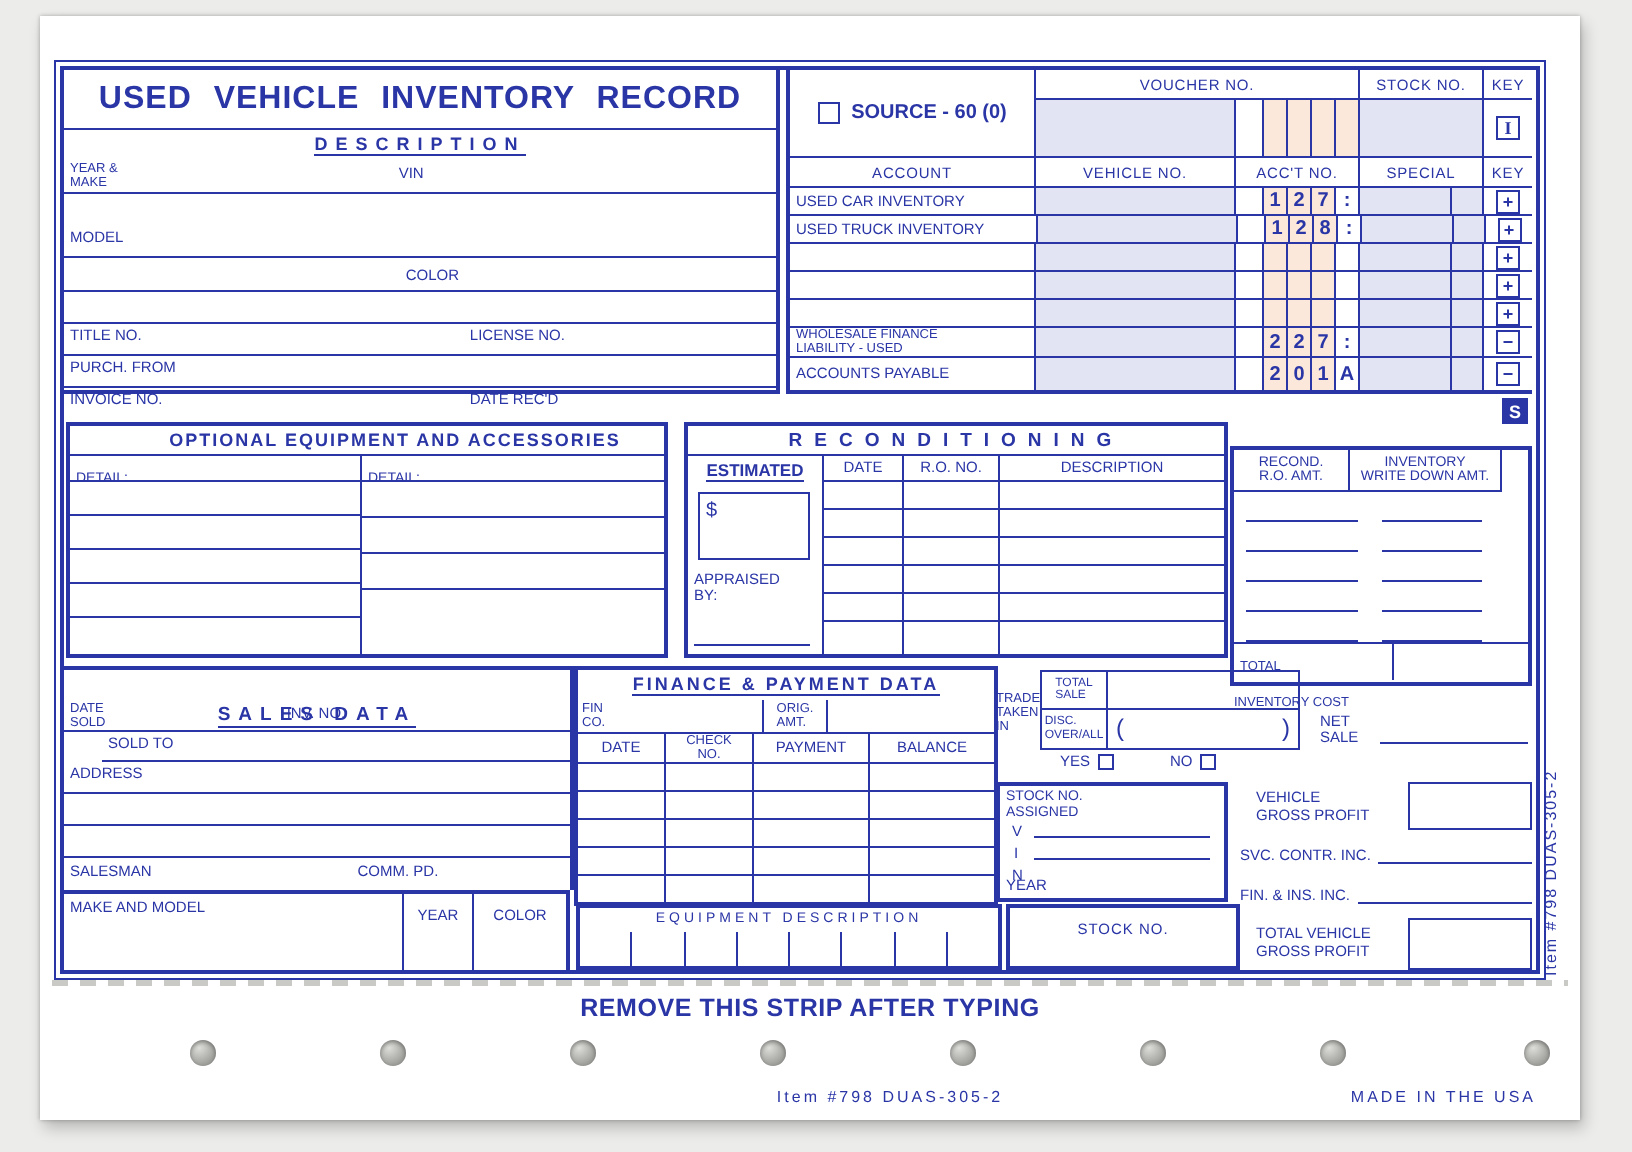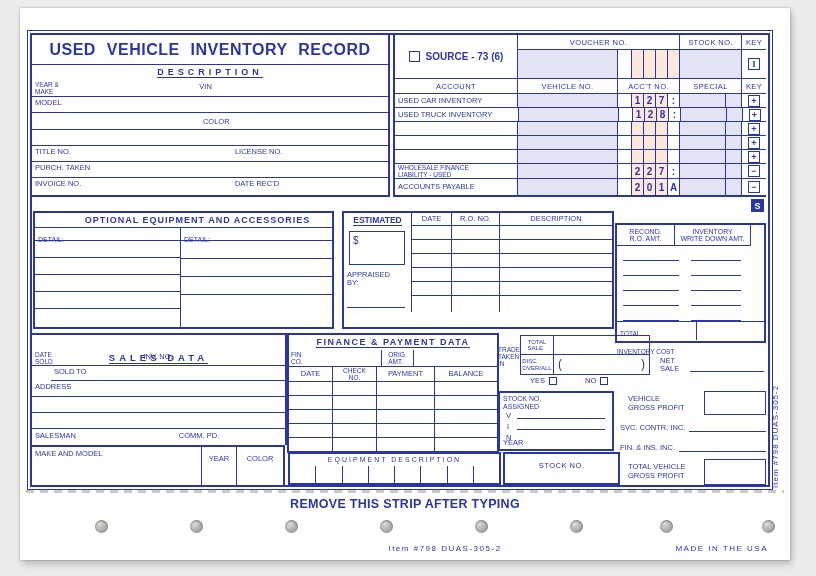--- a/index.html
+++ b/index.html
@@ -59,45 +59,45 @@
         <span class="b" style="font-size:16px;letter-spacing:.5px;word-spacing:6px;">USED  VEHICLE  INVENTORY  RECORD</span>
       </div>
       <div class="ctr" style="height:15px;">
         <span class="uline b t9" style="letter-spacing:4px;">DESCRIPTION</span>
       </div>
       <div class="bb" style="height:17px;position:relative;">
         <span class="abs t65 pre" style="left:3px;top:1px;">YEAR &amp;
 MAKE</span>
         <span class="abs t75" style="left:47%;top:3px;">VIN</span>
       </div>
-      <div class="bb" style="height:16px;position:relative;">
+      <div class="bb" style="height:16px;position:relative;margin-top:16px;">
         <span class="abs t75" style="left:3px;top:2px;">MODEL</span>
       </div>
       <div class="bb" style="height:17px;position:relative;">
         <span class="abs t75" style="left:48%;top:5px;">COLOR</span>
       </div>
       <div class="bb" style="height:16px;"></div>
       <div class="bb" style="height:16px;position:relative;">
         <span class="abs t75" style="left:3px;top:2px;">TITLE NO.</span>
         <span class="abs t75" style="left:57%;top:2px;">LICENSE NO.</span>
       </div>
       <div class="bb" style="height:16px;position:relative;">
-        <span class="abs t75" style="left:3px;top:2px;">PURCH. TAKEN</span>
+        <span class="abs t75" style="left:3px;top:2px;">PURCH. FROM</span>
       </div>
       <div style="height:17px;position:relative;">
         <span class="abs t75" style="left:3px;top:2px;">INVOICE NO.</span>
         <span class="abs t75" style="left:57%;top:2px;">DATE REC'D</span>
       </div>
     </section>
 
     <section style="left:361px;top:0;width:373px;height:162px;border-left:2px solid var(--blue);border-bottom:2px solid var(--blue);">
       <div class="flexrow bb" style="height:44px;">
         <div class="br ctr" style="width:123px;gap:6px;">
           <span class="chk" style="width:11px;height:11px;border-width:1.5px;"></span>
-          <span class="b t10">SOURCE - 73 (6)</span>
+          <span class="b t10">SOURCE - 60 (0)</span>
         </div>
         <div style="flex:1;display:flex;flex-direction:column;">
           <div class="flexrow bb" style="height:15px;">
             <div class="hcell br" style="width:162px;">VOUCHER NO.</div>
             <div class="hcell br" style="width:62px;">STOCK NO.</div>
             <div class="hcell" style="flex:1;">KEY</div>
           </div>
           <div class="flexrow" style="flex:1;">
             <div class="lav br" style="width:162px;position:relative;">
               <div class="abs flexrow" style="right:0;top:0;bottom:0;">
@@ -257,20 +257,23 @@
           <div class="bb" style="height:13px;"><span class="t7 pl3">DETAIL:</span></div>
           <div class="bb" style="height:18px;"></div>
           <div class="bb" style="height:18px;"></div>
           <div class="bb" style="height:18px;"></div>
           <div style="flex:1;"></div>
         </div>
       </div>
     </section>
 
     <section style="left:310px;top:176px;width:272px;height:118px;border:2px solid var(--blue);">
+      <div class="bb ctr" style="height:15px;">
+        <span class="b t95" style="letter-spacing:6px;">RECONDITIONING</span>
+      </div>
       <div class="flexrow" style="height:99px;">
         <div class="br" style="width:68px;position:relative;">
           <div class="ctr" style="height:14px;">
               <span class="uline b" style="font-size:8.5px;">ESTIMATED</span>
             </div>
           <div class="abs" style="left:5px;top:18px;width:56px;height:34px;border:1.5px solid var(--blue);">
             <span class="t10 abs" style="left:3px;top:3px;">$</span>
           </div>
           <span class="abs t75 pre" style="left:3px;top:58px;">APPRAISED
 BY:</span>

